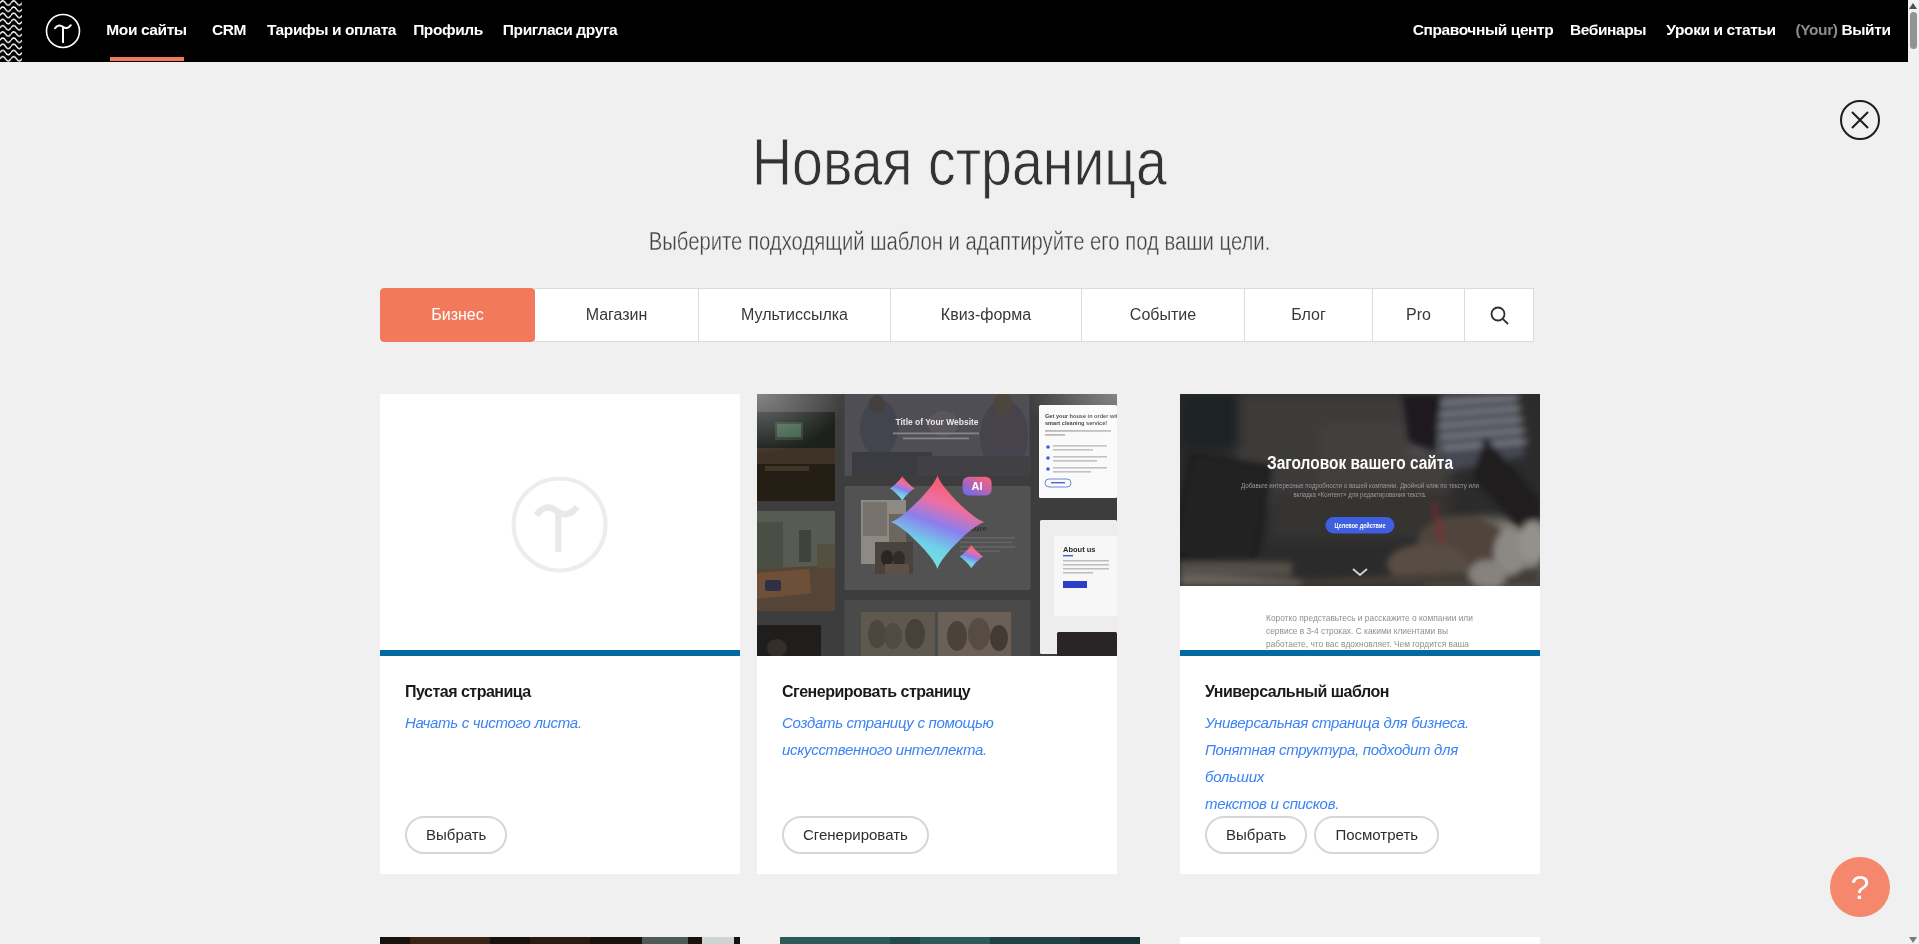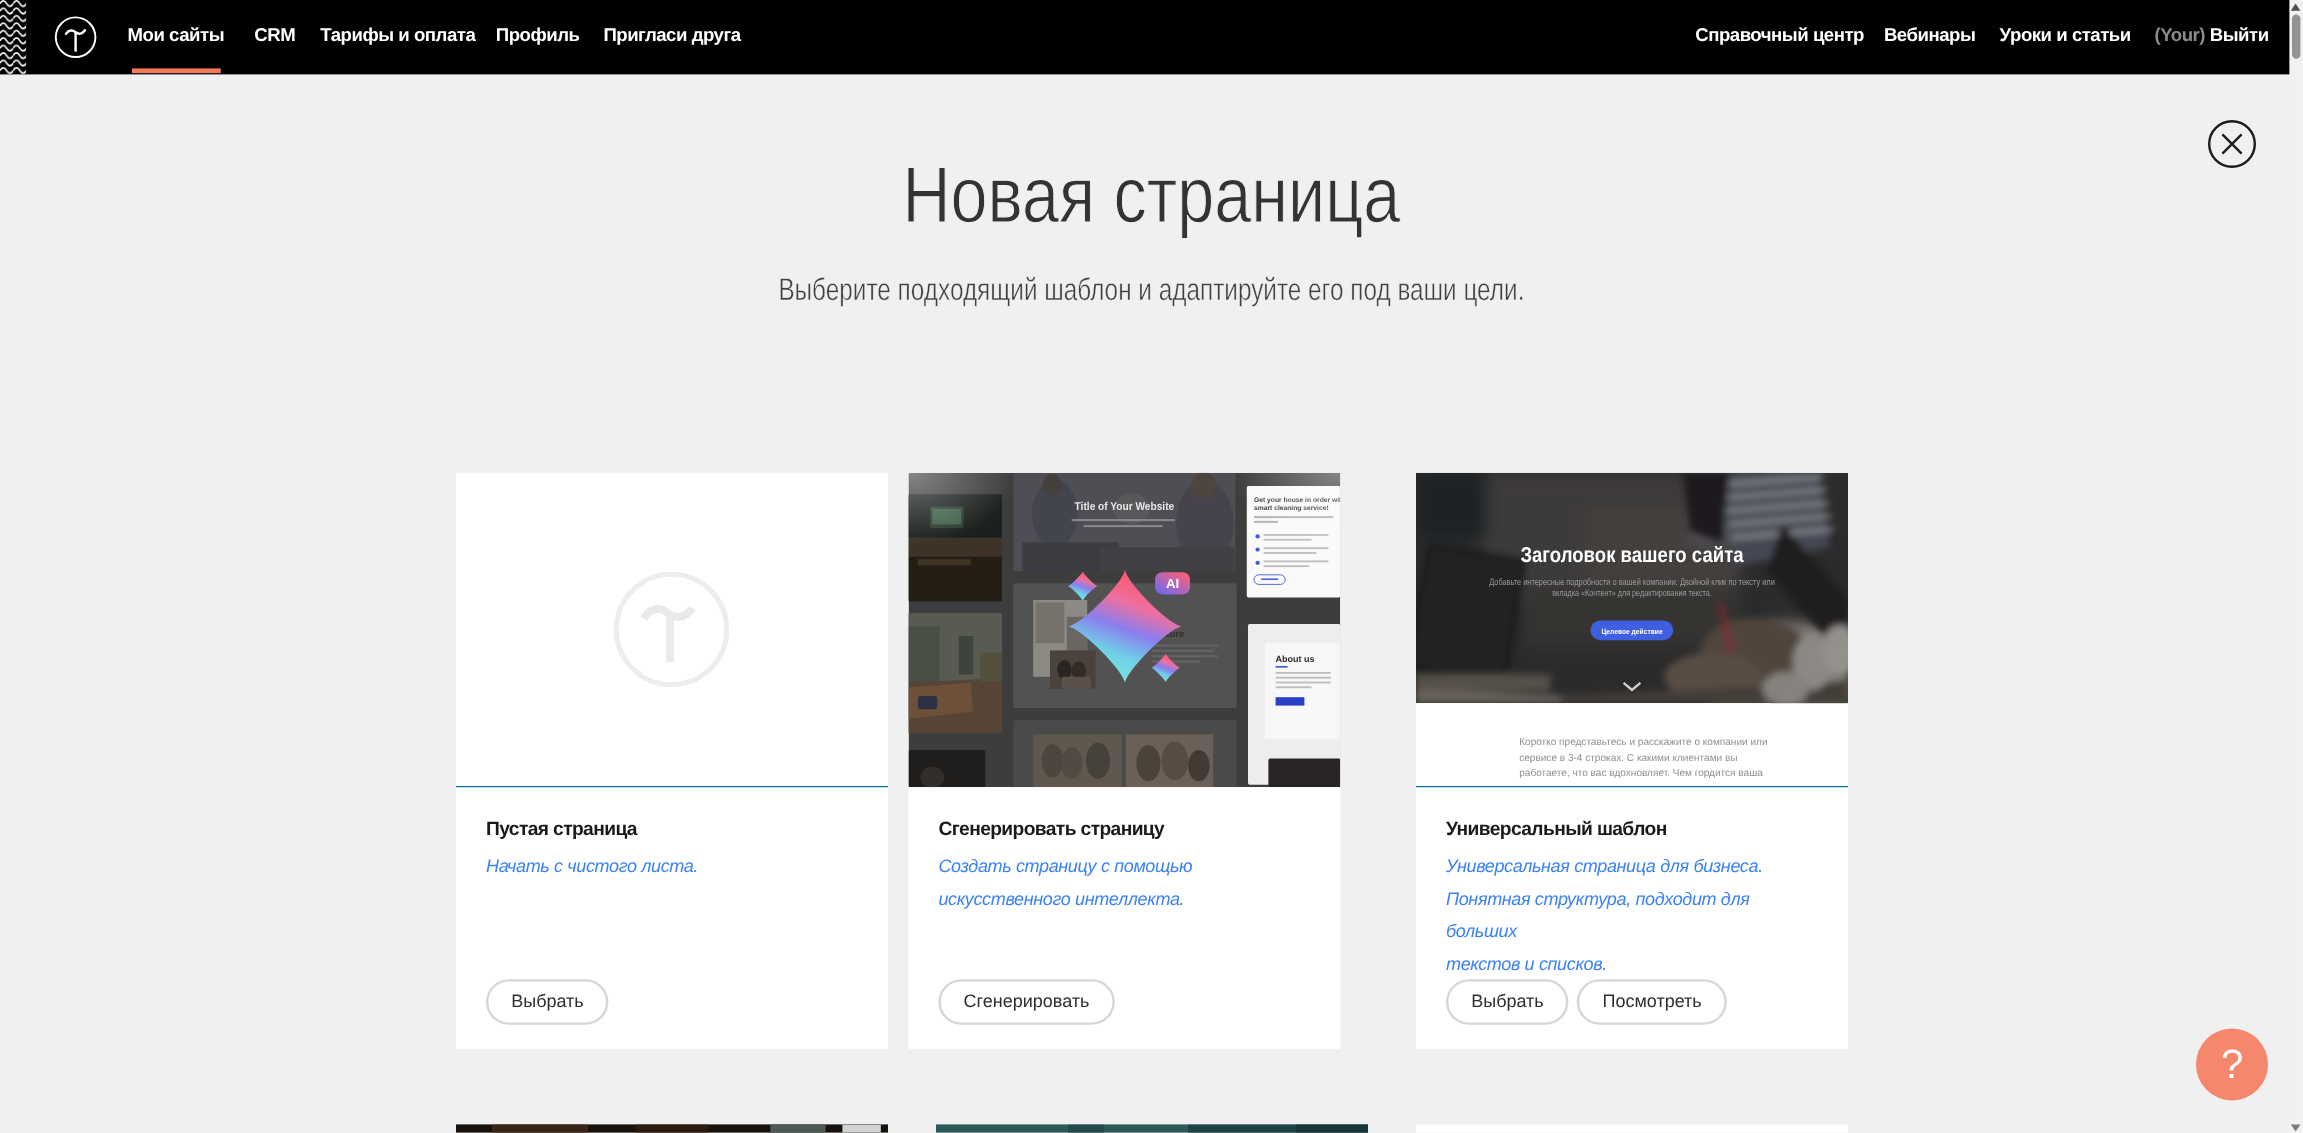--- a/index.html
+++ b/index.html
@@ -16,21 +16,21 @@
 .sub{position:absolute;left:0;width:1919px;top:226px;text-align:center;font-size:26px;color:#404040;transform:scaleX(0.78);-webkit-text-stroke:0.4px #f0f0f0;}
 
 .close{position:absolute;left:1840px;top:100px;width:40px;height:40px;}
 
 .tabs{position:absolute;left:380px;top:288px;height:54px;display:flex;}
 .tab{background:#fff;border:1px solid #dcdcdc;margin-left:-1px;height:54px;line-height:52px;text-align:center;font-size:16px;color:#383838;}
 .tab.first{margin-left:0;}
 .tab.active{background:#f3795c;color:#fff;border-color:#f3795c;border-radius:4px;position:relative;z-index:2;}
 
 .card{position:absolute;top:394px;width:360px;height:480px;background:#fff;}
-.cimg{position:relative;width:360px;height:262px;overflow:hidden;border-bottom:1px solid #0369a1;}
+.cimg{position:relative;width:360px;height:262px;overflow:hidden;border-bottom:6px solid #0369a1;}
 .ct{position:absolute;left:25px;top:289px;font-size:16px;font-weight:bold;color:#1a1a1a;letter-spacing:-0.5px;}
 .cd{position:absolute;left:25px;top:315px;font-size:15px;color:#3b82f6;line-height:27px;width:312px;letter-spacing:-0.3px;font-style:italic;}
 .btns{position:absolute;left:25px;bottom:20px;display:flex;gap:7px;}
 .btn{display:inline-block;height:38px;line-height:34px;padding:0 19px;border:2px solid #d6d6d6;border-radius:19px;font-size:15px;color:#2e2e2e;background:#fff;white-space:nowrap;}
 
 .card2r{position:absolute;top:937px;width:360px;height:7px;background:#fff;}
 
 .help{position:absolute;left:1830px;top:857px;width:60px;height:60px;border-radius:50%;background:#f5876d;text-align:center;line-height:60px;font-size:34px;color:#fff;}
 
 .sbar{position:absolute;right:0;top:0;width:11px;height:944px;background:#f1f1f1;}
@@ -69,20 +69,35 @@
   </div>
 
   <svg class="close" viewBox="0 0 40 40">
     <circle cx="20" cy="20" r="19" fill="none" stroke="#1d1d1d" stroke-width="2"></circle>
     <path d="M12 12 L28 28 M28 12 L12 28" stroke="#1d1d1d" stroke-width="2" fill="none"></path>
   </svg>
 
   <div class="h1">Новая страница</div>
   <div class="sub">Выберите подходящий шаблон и адаптируйте его под ваши цели.</div>
 
+  <div class="tabs">
+    <div class="tab first active" style="width:155px">Бизнес</div>
+    <div class="tab" style="width:165px">Магазин</div>
+    <div class="tab" style="width:193px">Мультиссылка</div>
+    <div class="tab" style="width:192px">Квиз-форма</div>
+    <div class="tab" style="width:164px">Событие</div>
+    <div class="tab" style="width:129px">Блог</div>
+    <div class="tab" style="width:93px">Pro</div>
+    <div class="tab" style="width:70px;position:relative">
+      <svg width="22" height="22" viewBox="0 0 22 22" style="position:absolute;left:24px;top:16px">
+        <circle cx="9" cy="9" r="6.5" fill="none" stroke="#2e2e2e" stroke-width="1.8"></circle>
+        <path d="M13.8 13.8 L19 19" stroke="#2e2e2e" stroke-width="1.8"></path>
+      </svg>
+    </div>
+  </div>
 
   <div class="card" style="left:380px">
     <div class="cimg">
       <svg width="360" height="262" viewBox="0 0 360 262">
         <circle cx="179.6" cy="130.5" r="46" fill="none" stroke="#ededed" stroke-width="4.2"></circle>
         <path d="M156.5 121.5 C162 112 170 111.5 176.5 116.8 C183 122.1 191 121.3 197 112.8" fill="none" stroke="#e9e9e9" stroke-width="6.5" stroke-linecap="butt"></path>
         <path d="M178.3 119.5 L178.3 158" fill="none" stroke="#e9e9e9" stroke-width="6.2" stroke-linecap="butt"></path>
       </svg>
     </div>
     <div class="ct">Пустая страница</div>

